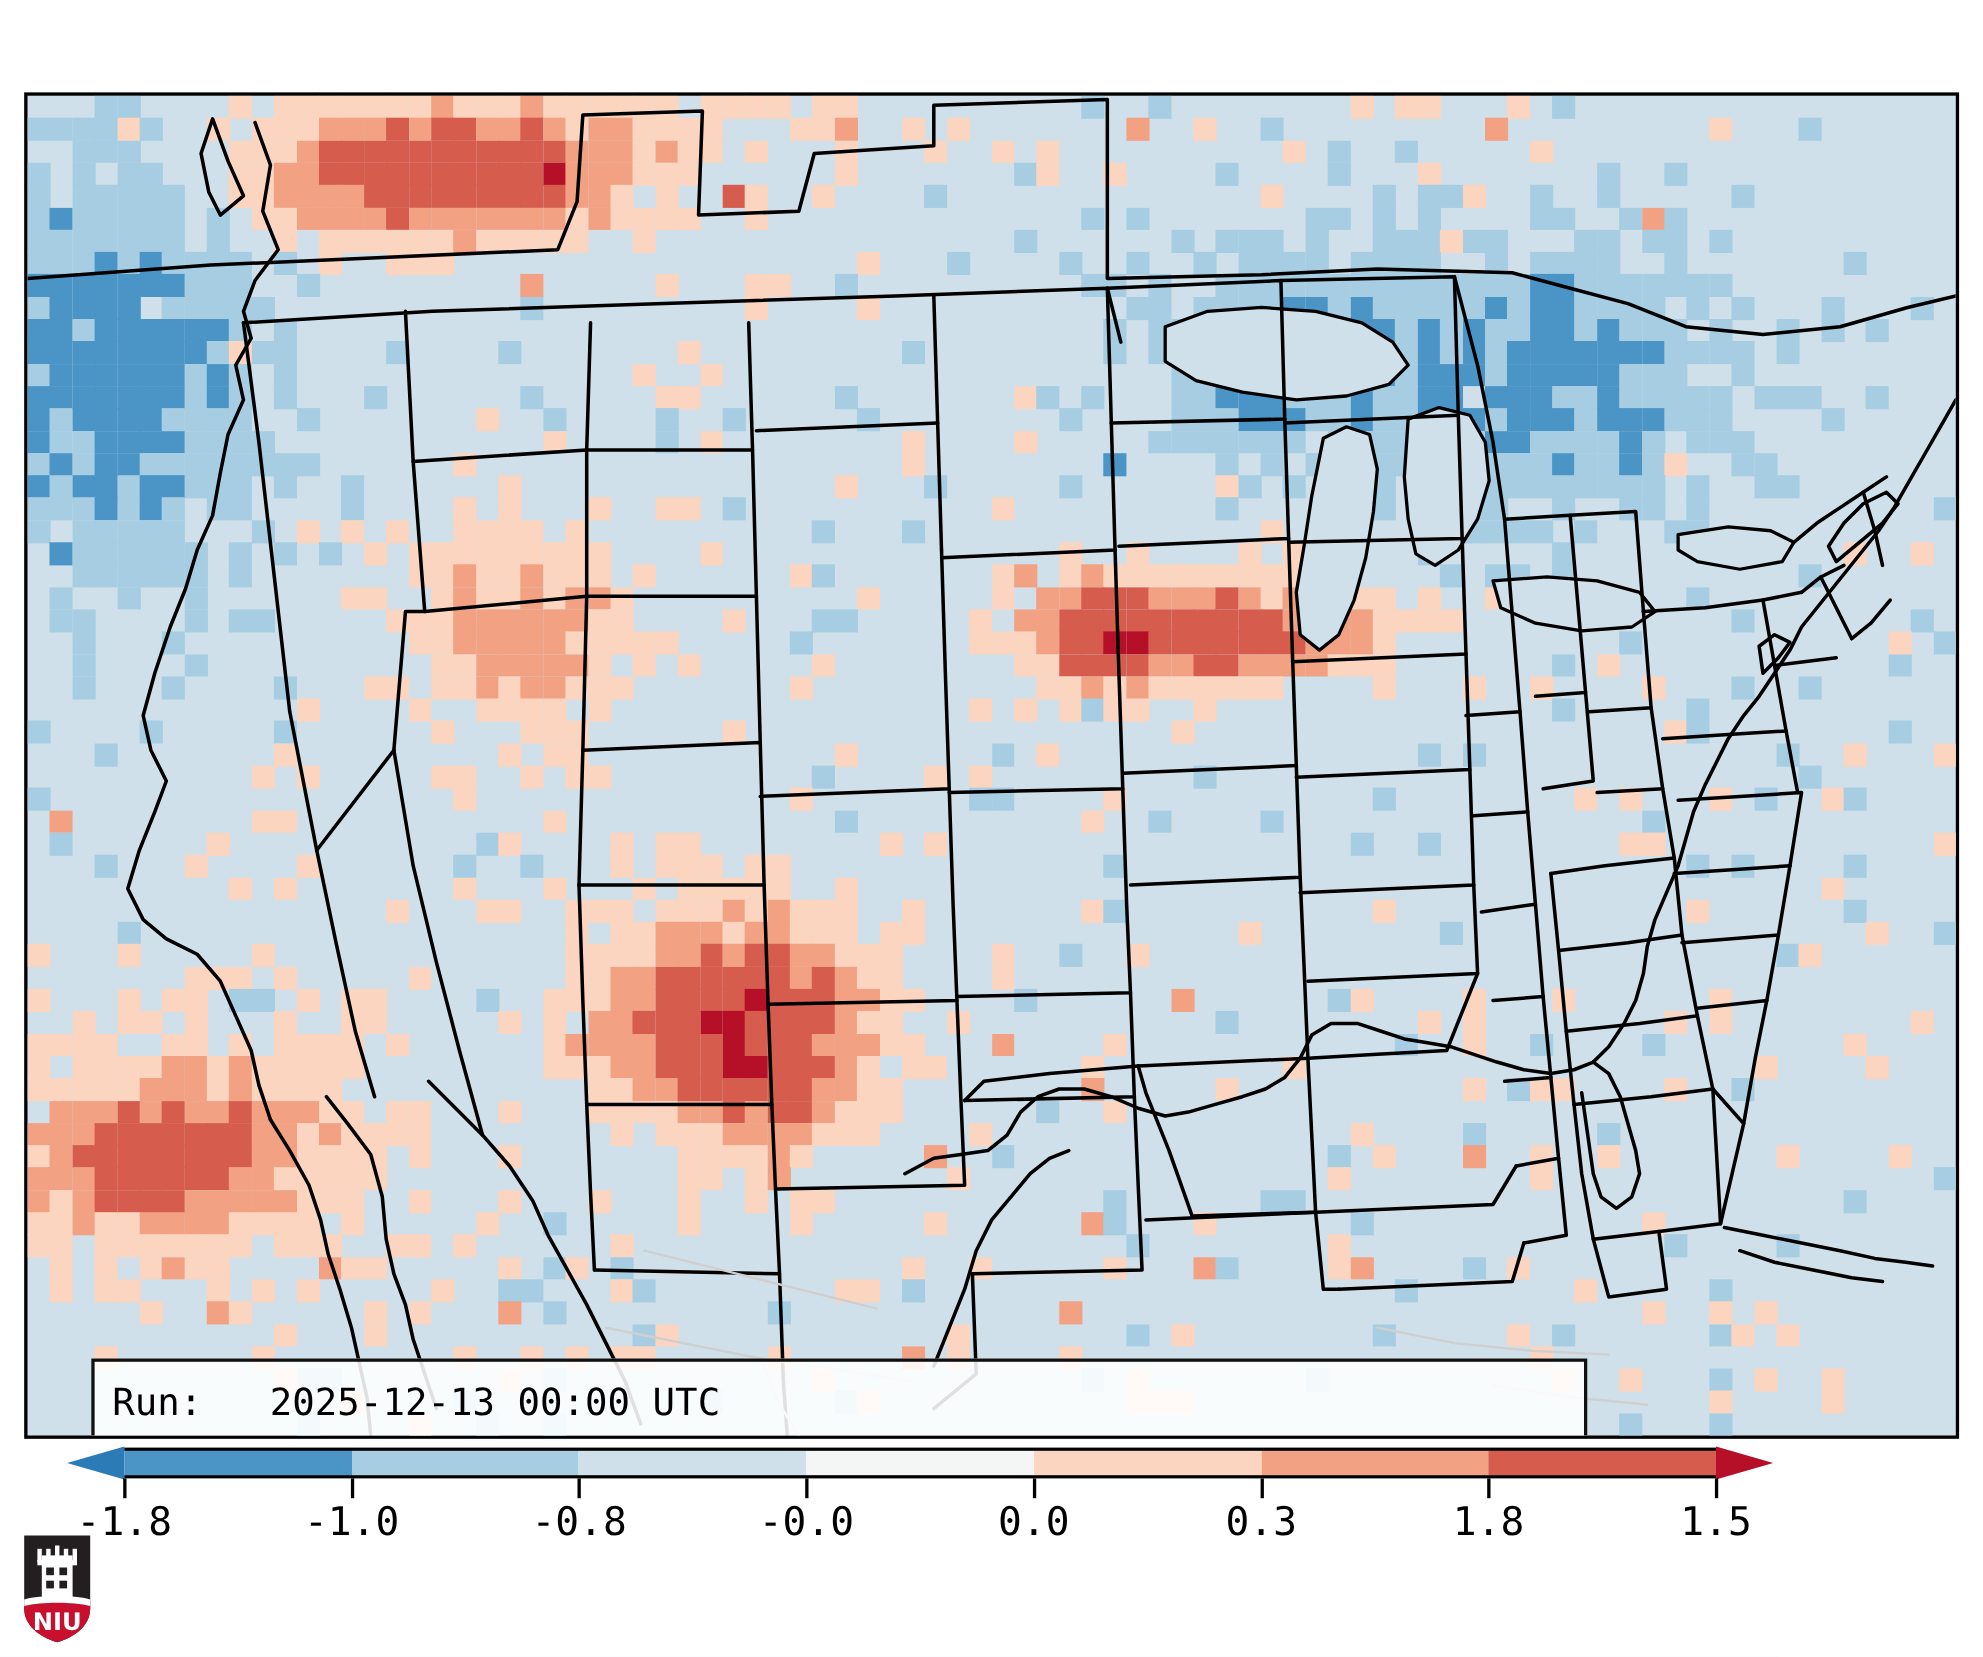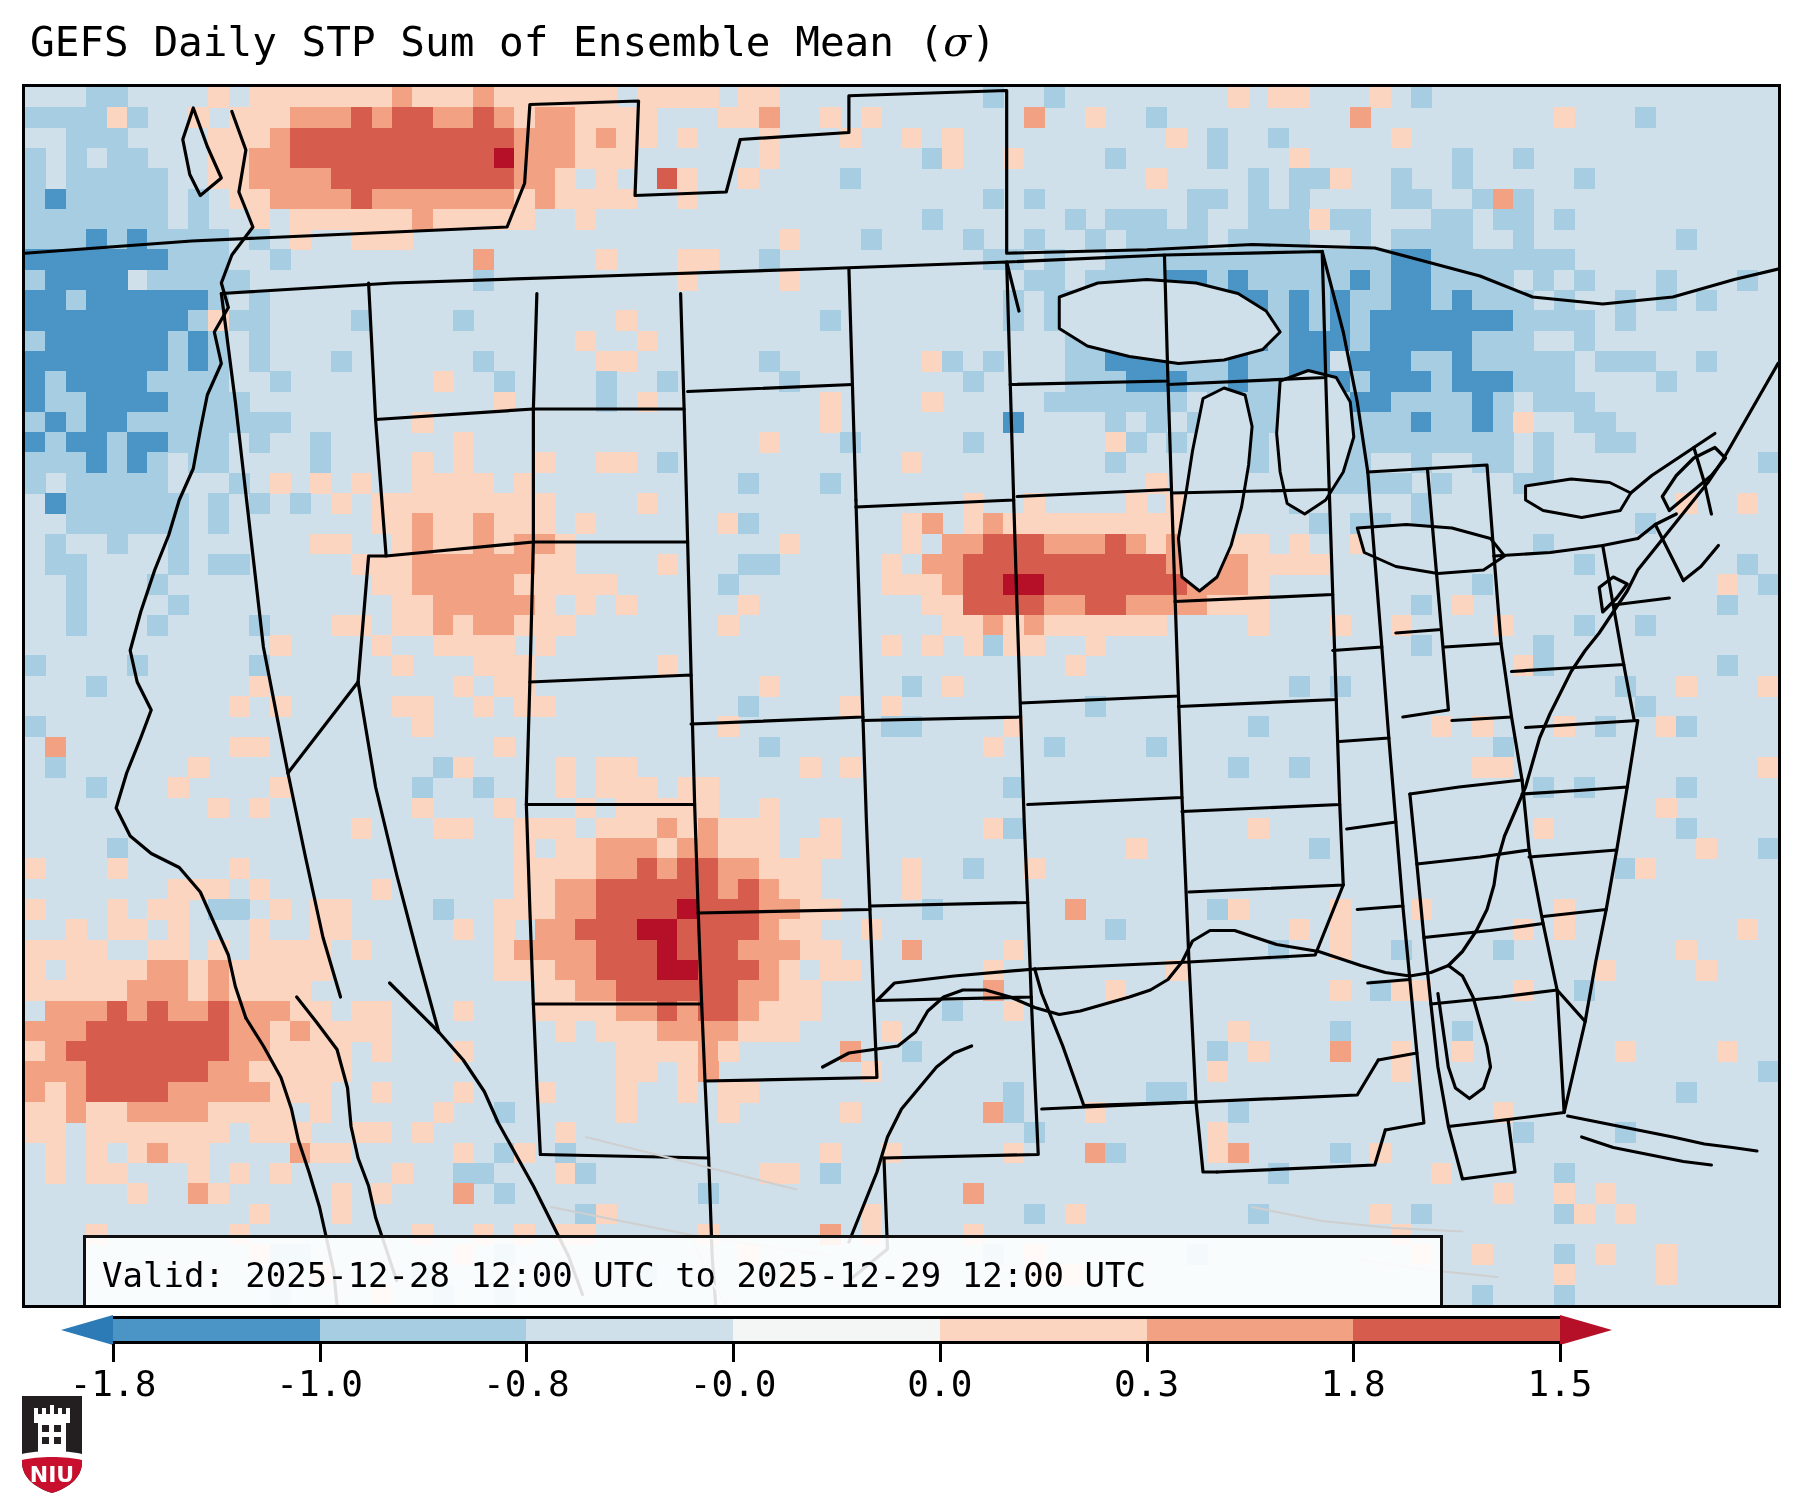--- a/index.html
+++ b/index.html
@@ -64,21 +64,20 @@
   #cblabel .sig{font-family:"DejaVu Serif","Liberation Serif",serif;font-style:italic;}
 
   
   #logo{position:absolute;left:18px;top:1392px;width:68px;height:104px;}
 </style>
 </head>
 <body>
 
 <div id="root">
 
-  <div id="title"><span>GEFS Daily STP Sum of Ensemble Mean (</span><span class="sig">σ</span><span>)</span></div>
 
   <div id="mapframe">
     <div id="mapclip">
       <div id="cells">
           <div class="cell" style="left: 61.1512px; top: 0px; width: 20.9837px; height: 20.9px; background: rgb(166, 205, 226);"></div>
           <div class="cell" style="left: 81.5349px; top: 0px; width: 20.9837px; height: 20.9px; background: rgb(166, 205, 226);"></div>
           <div class="cell" style="left: 183.453px; top: 0px; width: 20.9837px; height: 20.9px; background: rgb(251, 213, 191);"></div>
           <div class="cell" style="left: 224.221px; top: 0px; width: 20.9837px; height: 20.9px; background: rgb(251, 213, 191);"></div>
           <div class="cell" style="left: 244.605px; top: 0px; width: 20.9837px; height: 20.9px; background: rgb(251, 213, 191);"></div>
           <div class="cell" style="left: 264.988px; top: 0px; width: 20.9837px; height: 20.9px; background: rgb(251, 213, 191);"></div>
@@ -1892,21 +1891,21 @@
 
           <path class="faint" d="M300 640 L340 648 L380 656 L420 662 L460 668"></path>
           <path class="faint" d="M320 600 L360 610 L400 620 L440 630"></path>
           <path class="faint" d="M380 656 L390 680 L400 696"></path>
           <path class="faint" d="M700 640 L740 648 L780 652 L820 654"></path>
           <path class="faint" d="M760 670 L800 676 L840 680"></path>
         </g>
       </svg>
     </div>
 
-    <div id="annot"><div>Valid: 2025-12-28 12:00 UTC to 2025-12-29 12:00 UTC</div><div>Run:   2025-12-13 00:00 UTC</div></div>
+    <div id="annot"><div>Run:   2025-12-13 00:00 UTC</div></div>
   </div>
 
   <div id="cbwrap">
     <div id="cbleft" class="extend" style="border-right: 52px solid rgb(44, 123, 182);"></div>
     <div id="cbbar">
         <div class="seg" style="background: rgb(74, 149, 198); flex: 1 1 0px;"></div>
         <div class="seg" style="background: rgb(166, 205, 226); flex: 1 1 0px;"></div>
         <div class="seg" style="background: rgb(207, 224, 234); flex: 1 1 0px;"></div>
         <div class="seg" style="background: rgb(244, 246, 245); flex: 1 1 0px;"></div>
         <div class="seg" style="background: rgb(251, 213, 191); flex: 1 1 0px;"></div>

